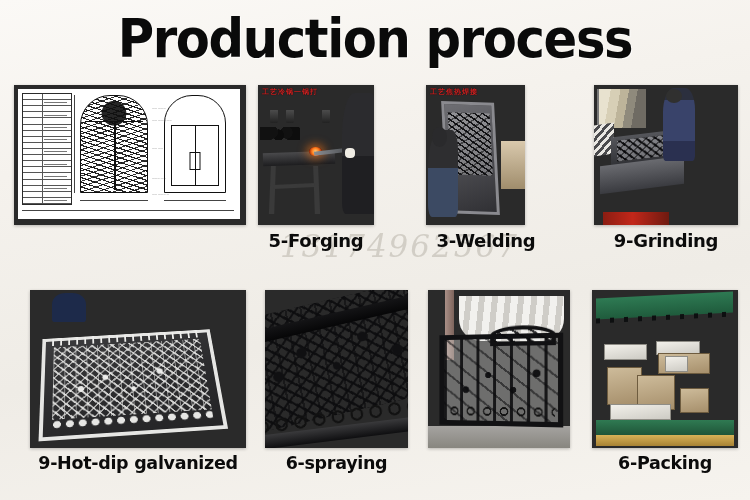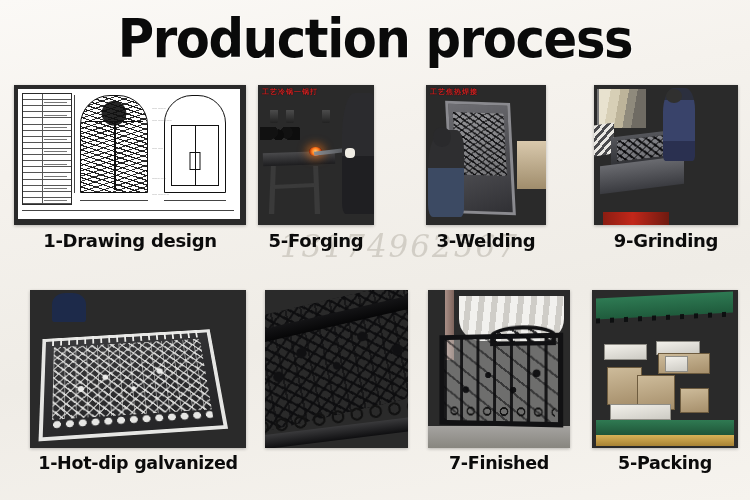--- a/index.html
+++ b/index.html
@@ -403,21 +403,20 @@
         <div class="cad-dim" style="left:146px; bottom:18px; width:62px; height:1px;"></div>
         <div class="cad-note" style="left:134px; top:18px;">—— ———</div>
         <div class="cad-note" style="left:134px; top:30px;">—— ——— ——</div>
         <div class="cad-note" style="left:134px; top:58px;">—— ——</div>
         <div class="cad-note" style="left:134px; top:88px;">——— ——</div>
         <div class="cad-note" style="left:134px; top:104px;">—— ——— —</div>
         <div class="cad-dim" style="left:4px; bottom:8px; right:6px; height:1px;"></div>
       </div>
     </div>
   </div>
-  <div class="caption" style="top:145px;">1-Drawing design</div>
 </div>
 
 <div class="cell" style="left:258px; top:85px; width:116px; height:178px;">
   <div class="photo" style="width:116px; height:140px;">
     <div class="inner">
       <div class="cn-red">工艺冷锅一锅打</div>
       <div class="f-scrap"></div>
       <div class="f-bucket" style="left:10%;"></div>
       <div class="f-bucket" style="left:24%;"></div>
       <div class="f-bucket" style="left:55%;"></div>
@@ -426,21 +425,21 @@
       <div class="f-glow"></div>
       <div class="f-rod"></div>
       <div class="f-worker"></div>
       <div class="f-glove"></div>
     </div>
   </div>
   <div class="caption" style="top:145px;">5-Forging</div>
 </div>
 
 <div class="cell" style="left:426px; top:85px; width:120px; height:178px;">
-  <div class="photo" style="width:120px; height:140px;">
+  <div class="photo" style="width:99px; height:140px;">
     <div class="inner">
       <div class="cn-red">工艺焦热焊接</div>
       <div class="w-box"></div>
       <div class="w-panel">
         <div class="w-orn"></div>
       </div>
       <div class="w-worker"></div>
       <div class="w-head"></div>
     </div>
   </div>
@@ -466,61 +465,61 @@
   <div class="photo" style="width:216px; height:158px;">
     <div class="inner">
       <div class="h-bg-worker"></div>
       <div class="h-gate">
         <div class="h-top"></div>
         <div class="h-scroll"></div>
         <div class="h-rings"></div>
       </div>
     </div>
   </div>
-  <div class="caption sm" style="top:163px;">1-Hot-dip galvanized</div>
+  <div class="caption sm" style="top:163px;">9-Hot-dip galvanized</div>
 </div>
 
 <div class="cell" style="left:265px; top:290px; width:143px; height:200px;">
   <div class="photo" style="width:143px; height:158px;">
     <div class="inner">
       <div class="s-panel"></div>
       <div class="s-rail"></div>
       <div class="s-ringrow"></div>
       <div class="s-base"></div>
     </div>
   </div>
+  <div class="caption sm" style="top:163px;">6-spraying</div>
 </div>
 
 <div class="cell" style="left:428px; top:290px; width:142px; height:200px;">
   <div class="photo" style="width:142px; height:158px;">
     <div class="inner">
       <div class="fi-drape"></div>
       <div class="fi-col"></div>
       <div class="fi-floor"></div>
       <div class="fi-gate">
         <div class="fi-arch"></div>
         <div class="fi-rings"></div>
       </div>
     </div>
   </div>
-  <div class="caption sm" style="top:163px;">7-Finished</div>
 </div>
 
 <div class="cell" style="left:592px; top:290px; width:146px; height:200px;">
   <div class="photo" style="width:146px; height:158px;">
     <div class="inner">
       <div class="pk-top"></div>
       <div class="pk-wrap" style="left:8%; top:34%; width:30%; height:10%;"></div>
       <div class="pk-wrap" style="left:44%; top:32%; width:30%; height:9%;"></div>
       <div class="pk-box" style="left:45%; top:40%; width:36%; height:13%;"></div>
       <div class="pk-wrap" style="left:50%; top:42%; width:16%; height:10%;"></div>
       <div class="pk-box" style="left:10%; top:49%; width:24%; height:24%;"></div>
       <div class="pk-box" style="left:31%; top:54%; width:26%; height:22%;"></div>
       <div class="pk-box" style="left:60%; top:62%; width:20%; height:16%;"></div>
       <div class="pk-wrap" style="left:12%; top:72%; width:42%; height:10%;"></div>
       <div class="pk-floor"></div>
       <div class="pk-sill"></div>
     </div>
   </div>
-  <div class="caption sm" style="top:163px;">5-Packing</div>
+  <div class="caption sm" style="top:163px;">6-Packing</div>
 </div>
 
 <div class="watermark">13174962567</div>
 
 </body></html>

